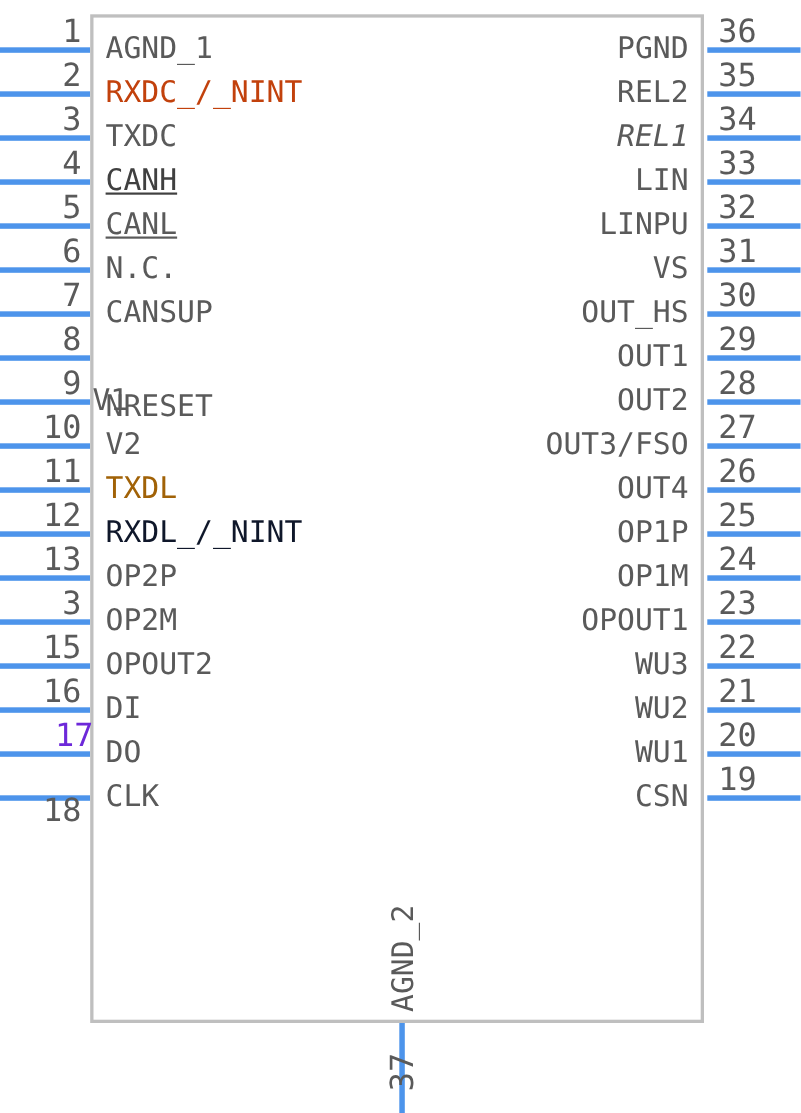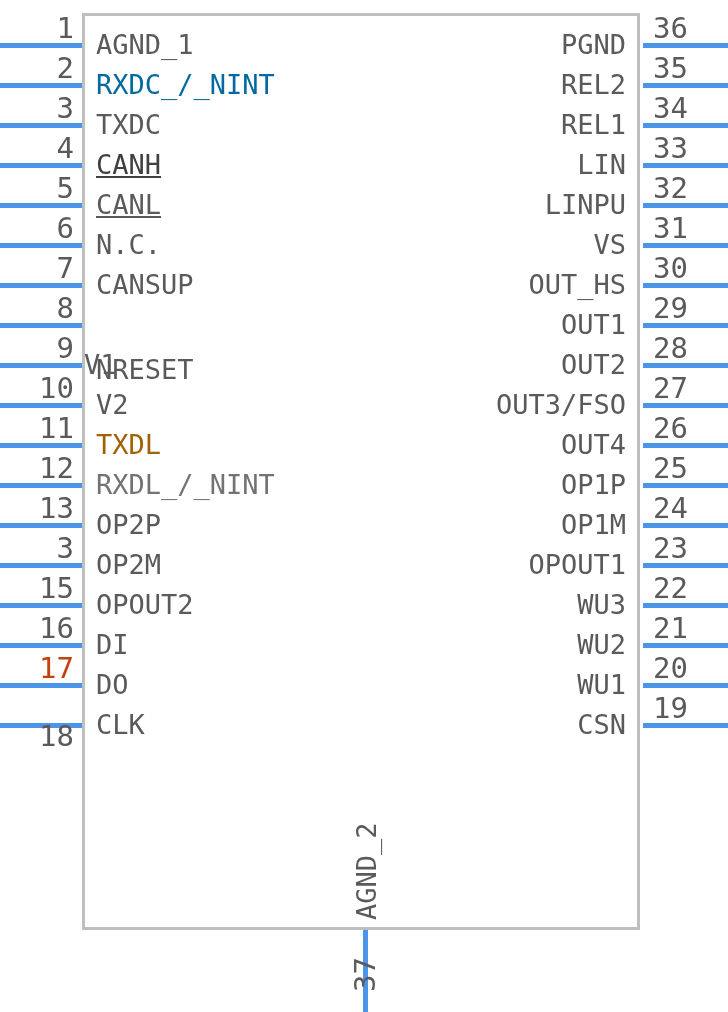--- a/index.html
+++ b/index.html
@@ -78,21 +78,21 @@
 <div id="canvas">
 
   <div class="ic-body" id="ic-body" style="left: 82px; top: 13px; width: 558px; height: 917px; border: 3px solid rgb(191, 191, 191);"></div>
 
   <div id="left-group">
       <div class="pin-wire horizontal" style="left: 0px; width: 82px; top: 42.5px; background: rgb(77, 148, 235);"></div>
       <div class="pin-number left" style="color: rgb(90, 90, 90); top: 14px; left: 0px; width: 74px;">1</div>
       <div class="pin-label left" style="color: rgb(90, 90, 90); top: 31px; left: 96px; width: 460px;">AGND_1</div>
       <div class="pin-wire horizontal" style="left: 0px; width: 82px; top: 82.5px; background: rgb(77, 148, 235);"></div>
       <div class="pin-number left" style="color: rgb(90, 90, 90); top: 54px; left: 0px; width: 74px;">2</div>
-      <div class="pin-label left" style="color: #0369a1; top: 71px; left: 96px; width: 460px;">RXDC_/_NINT</div>
+      <div class="pin-label left" style="color: #c2410c; top: 71px; left: 96px; width: 460px;">RXDC_/_NINT</div>
       <div class="pin-wire horizontal" style="left: 0px; width: 82px; top: 122.5px; background: rgb(77, 148, 235);"></div>
       <div class="pin-number left" style="color: rgb(90, 90, 90); top: 94px; left: 0px; width: 74px;">3</div>
       <div class="pin-label left" style="color: rgb(90, 90, 90); top: 111px; left: 96px; width: 460px;">TXDC</div>
       <div class="pin-wire horizontal" style="left: 0px; width: 82px; top: 162.5px; background: rgb(77, 148, 235);"></div>
       <div class="pin-number left" style="color: rgb(90, 90, 90); top: 134px; left: 0px; width: 74px;">4</div>
       <div class="pin-label left" style="color: #404040; top: 151px; left: 96px; width: 460px; text-decoration: underline;">CANH</div>
       <div class="pin-wire horizontal" style="left: 0px; width: 82px; top: 202.5px; background: rgb(77, 148, 235);"></div>
       <div class="pin-number left" style="color: rgb(90, 90, 90); top: 174px; left: 0px; width: 74px;">5</div>
       <div class="pin-label left" style="color: rgb(90, 90, 90); top: 191px; left: 96px; width: 460px; text-decoration: underline;">CANL</div>
       <div class="pin-wire horizontal" style="left: 0px; width: 82px; top: 242.5px; background: rgb(77, 148, 235);"></div>
@@ -108,51 +108,51 @@
       <div class="pin-number left" style="color: rgb(90, 90, 90); top: 334px; left: 0px; width: 74px;">9</div>
       <div class="pin-label left" style="color: rgb(90, 90, 90); top: 351px; left: 84px; width: 460px;">V1</div>
       <div class="pin-wire horizontal" style="left: 0px; width: 82px; top: 402.5px; background: rgb(77, 148, 235);"></div>
       <div class="pin-number left" style="color: rgb(90, 90, 90); top: 374px; left: 0px; width: 74px;">10</div>
       <div class="pin-label left" style="color: rgb(90, 90, 90); top: 391px; left: 96px; width: 460px;">V2</div>
       <div class="pin-wire horizontal" style="left: 0px; width: 82px; top: 442.5px; background: rgb(77, 148, 235);"></div>
       <div class="pin-number left" style="color: rgb(90, 90, 90); top: 414px; left: 0px; width: 74px;">11</div>
       <div class="pin-label left" style="color: #a16207; top: 431px; left: 96px; width: 460px;">TXDL</div>
       <div class="pin-wire horizontal" style="left: 0px; width: 82px; top: 482.5px; background: rgb(77, 148, 235);"></div>
       <div class="pin-number left" style="color: rgb(90, 90, 90); top: 454px; left: 0px; width: 74px;">12</div>
-      <div class="pin-label left" style="color: #737373; top: 471px; left: 96px; width: 460px;">RXDL_/_NINT</div>
+      <div class="pin-label left" style="color: #0f172a; top: 471px; left: 96px; width: 460px;">RXDL_/_NINT</div>
       <div class="pin-wire horizontal" style="left: 0px; width: 82px; top: 522.5px; background: rgb(77, 148, 235);"></div>
       <div class="pin-number left" style="color: rgb(90, 90, 90); top: 494px; left: 0px; width: 74px;">13</div>
       <div class="pin-label left" style="color: rgb(90, 90, 90); top: 511px; left: 96px; width: 460px;">OP2P</div>
       <div class="pin-wire horizontal" style="left: 0px; width: 82px; top: 562.5px; background: rgb(77, 148, 235);"></div>
       <div class="pin-number left" style="color: rgb(90, 90, 90); top: 534px; left: 0px; width: 74px;">3</div>
       <div class="pin-label left" style="color: rgb(90, 90, 90); top: 551px; left: 96px; width: 460px;">OP2M</div>
       <div class="pin-wire horizontal" style="left: 0px; width: 82px; top: 602.5px; background: rgb(77, 148, 235);"></div>
       <div class="pin-number left" style="color: rgb(90, 90, 90); top: 574px; left: 0px; width: 74px;">15</div>
       <div class="pin-label left" style="color: rgb(90, 90, 90); top: 591px; left: 96px; width: 460px;">OPOUT2</div>
       <div class="pin-wire horizontal" style="left: 0px; width: 82px; top: 642.5px; background: rgb(77, 148, 235);"></div>
       <div class="pin-number left" style="color: rgb(90, 90, 90); top: 614px; left: 0px; width: 74px;">16</div>
       <div class="pin-label left" style="color: rgb(90, 90, 90); top: 631px; left: 96px; width: 460px;">DI</div>
       <div class="pin-wire horizontal" style="left: 0px; width: 82px; top: 682.5px; background: rgb(77, 148, 235);"></div>
-      <div class="pin-number left" style="color: #c2410c; top: 654px; left: 0px; width: 74px;">17</div>
+      <div class="pin-number left" style="color: #6d28d9; top: 654px; left: 11px; width: 74px;">17</div>
       <div class="pin-label left" style="color: rgb(90, 90, 90); top: 671px; left: 96px; width: 460px;">DO</div>
       <div class="pin-wire horizontal" style="left: 0px; width: 82px; top: 722.5px; background: rgb(77, 148, 235);"></div>
       <div class="pin-number left" style="color: rgb(90, 90, 90); top: 694px; left: 0px; width: 74px; margin-top: 28px;">18</div>
       <div class="pin-label left" style="color: rgb(90, 90, 90); top: 711px; left: 96px; width: 460px;">CLK</div>
     </div>
 
   <div id="right-group">
       <div class="pin-wire horizontal" style="left: 643px; width: 85px; top: 42.5px; background: rgb(77, 148, 235);"></div>
       <div class="pin-number right" style="color: rgb(90, 90, 90); top: 14px; left: 653px; width: 80px;">36</div>
       <div class="pin-label right" style="color: rgb(90, 90, 90); top: 31px; left: 166px; width: 460px;">PGND</div>
       <div class="pin-wire horizontal" style="left: 643px; width: 85px; top: 82.5px; background: rgb(77, 148, 235);"></div>
       <div class="pin-number right" style="color: rgb(90, 90, 90); top: 54px; left: 653px; width: 80px;">35</div>
       <div class="pin-label right" style="color: rgb(90, 90, 90); top: 71px; left: 166px; width: 460px;">REL2</div>
       <div class="pin-wire horizontal" style="left: 643px; width: 85px; top: 122.5px; background: rgb(77, 148, 235);"></div>
       <div class="pin-number right" style="color: rgb(90, 90, 90); top: 94px; left: 653px; width: 80px;">34</div>
-      <div class="pin-label right" style="color: rgb(90, 90, 90); top: 111px; left: 166px; width: 460px;">REL1</div>
+      <div class="pin-label right" style="color: rgb(90, 90, 90); top: 111px; left: 166px; width: 460px; font-style: italic;">REL1</div>
       <div class="pin-wire horizontal" style="left: 643px; width: 85px; top: 162.5px; background: rgb(77, 148, 235);"></div>
       <div class="pin-number right" style="color: rgb(90, 90, 90); top: 134px; left: 653px; width: 80px;">33</div>
       <div class="pin-label right" style="color: rgb(90, 90, 90); top: 151px; left: 166px; width: 460px;">LIN</div>
       <div class="pin-wire horizontal" style="left: 643px; width: 85px; top: 202.5px; background: rgb(77, 148, 235);"></div>
       <div class="pin-number right" style="color: rgb(90, 90, 90); top: 174px; left: 653px; width: 80px;">32</div>
       <div class="pin-label right" style="color: rgb(90, 90, 90); top: 191px; left: 166px; width: 460px;">LINPU</div>
       <div class="pin-wire horizontal" style="left: 643px; width: 85px; top: 242.5px; background: rgb(77, 148, 235);"></div>
       <div class="pin-number right" style="color: rgb(90, 90, 90); top: 214px; left: 653px; width: 80px;">31</div>
       <div class="pin-label right" style="color: rgb(90, 90, 90); top: 231px; left: 166px; width: 460px;">VS</div>
       <div class="pin-wire horizontal" style="left: 643px; width: 85px; top: 282.5px; background: rgb(77, 148, 235);"></div>

